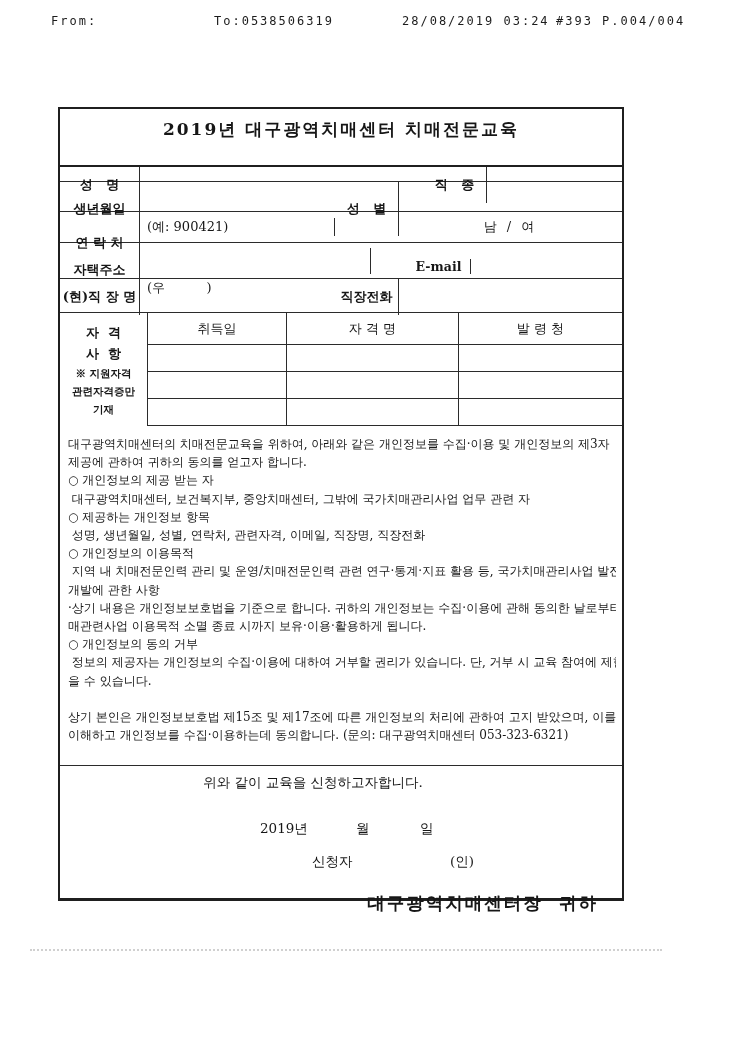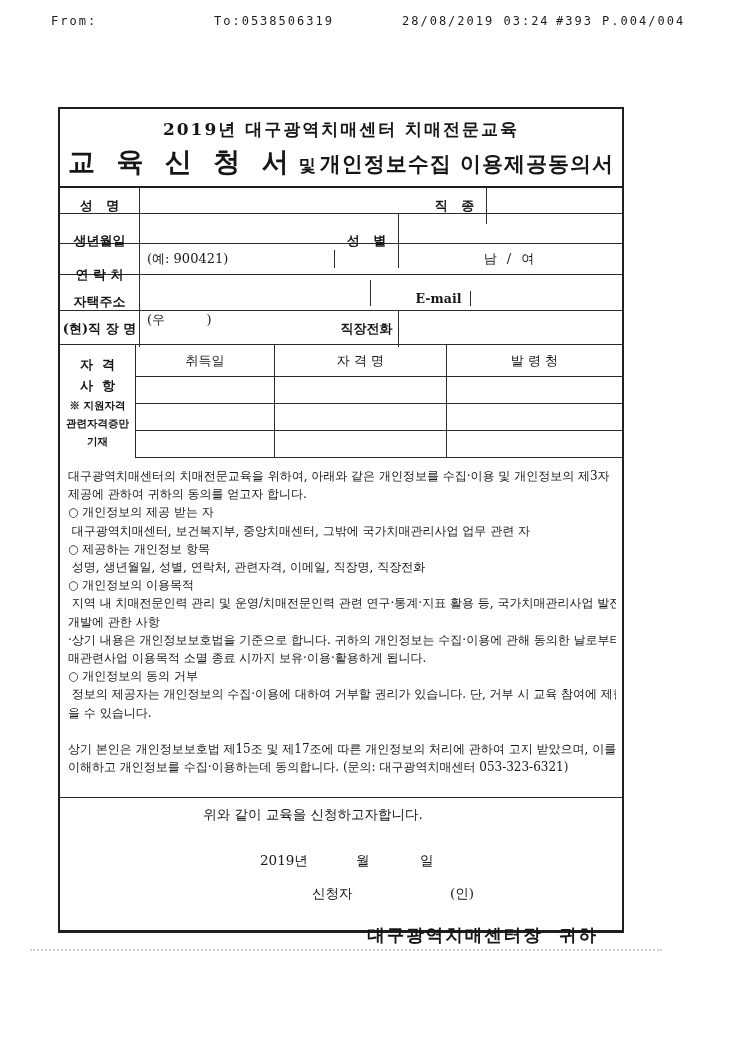--- a/index.html
+++ b/index.html
@@ -14,40 +14,40 @@
   .fax-from{left:22px;margin-left:29px;}
   .fax-to{left:214px;}
   .fax-dt{left:402px;}
   .fax-pg{left:556px;}
   
   .form{
     position:absolute;left:58px;top:107px;width:566px;box-sizing:border-box;
     border:2px solid #1f1f1f;border-bottom-width:3px;background:#fff;
   }
   
-  .title-box{height:79px;border-bottom:2px solid #1f1f1f;text-align:center;box-sizing:border-box;padding-top:9px;}
+  .title-box{height:58px;border-bottom:2px solid #1f1f1f;text-align:center;box-sizing:border-box;padding-top:9px;}
   .title-l1{font-size:17px;font-weight:bold;letter-spacing:2px;white-space:pre;}
   .title-l2{margin-top:3px;white-space:pre;}
   .title-main{font-size:27px;font-weight:bold;letter-spacing:6px;}
   .title-conj{font-size:17px;font-weight:bold;margin:0 4px;}
   .title-rest{font-size:21px;font-weight:bold;letter-spacing:1px;}
   
   .pi-row{display:grid;grid-template-columns:80px 195px 64px 1fr;border-bottom:1px solid #2b2b2b;box-sizing:border-box;}
   .pi-row.addr{grid-template-columns:80px 1fr;}
-  .r1{height:26px;gap:44px;} .r2{height:30px;} .r3{height:31px;gap:36px;} .r4{height:36px;} .r5{height:34px;}
+  .r1{height:15px;gap:44px;} .r2{height:30px;} .r3{height:31px;gap:36px;} .r4{height:36px;} .r5{height:34px;}
   .pi-label{display:flex;align-items:center;justify-content:center;border-right:1px solid #2b2b2b;
             font-size:13px;font-weight:bold;white-space:pre;}
   .pi-value{display:flex;align-items:center;border-right:1px solid #2b2b2b;
             font-size:13px;padding-left:7px;white-space:pre;margin-top:36px;}
   .pi-value.last{border-right:none;}
   .pi-value.centered{justify-content:center;padding-left:0;letter-spacing:3px;}
   .pi-label.plain{font-weight:bold;font-size:12.5px;margin-top:47px;}
   
   .qual{display:flex;box-sizing:border-box;}
-  .qual-side{width:76px;border-right:1px solid #2b2b2b;display:flex;flex-direction:column;
+  .qual-side{width:88px;border-right:1px solid #2b2b2b;display:flex;flex-direction:column;
              justify-content:center;align-items:center;padding:4px 0;box-sizing:border-box;}
   .qs-big{font-size:13px;font-weight:bold;line-height:21px;white-space:pre;}
   .qs-small{font-size:10.5px;font-weight:bold;line-height:18px;white-space:pre;}
   .qual-main{flex:1;display:flex;flex-direction:column;}
   .qual-row{display:grid;grid-template-columns:139px 172px 1fr;border-bottom:1px solid #2b2b2b;box-sizing:border-box;}
   .qual-row:last-child{border-bottom:1px solid #2b2b2b;}
   .qual-hrow{height:32px;}
   .qual-drow{height:27px;}
   .qual-cell{border-right:1px solid #2b2b2b;display:flex;align-items:center;justify-content:center;
              font-size:13px;white-space:pre;}
@@ -77,21 +77,20 @@
 
   <div class="fax fax-from">From:</div>
   <div class="fax fax-to">To:0538506319</div>
   <div class="fax fax-dt">28/08/2019 03:24</div>
   <div class="fax fax-pg">#393 P.004/004</div>
 
   <div class="form">
 
     <div class="title-box">
       <div class="title-l1">2019년 대구광역치매센터 치매전문교육</div>
-      <div class="title-l2"><span class="title-main">교 육 신 청 서</span><span class="title-conj">및</span><span class="title-rest">개인정보수집 이용제공동의서</span></div>
     </div>
 
     <div class="pi-row r1">
       <div class="pi-label">성   명</div>
       <div class="pi-value"></div>
       <div class="pi-label">직   종</div>
       <div class="pi-value last"></div>
     </div>
     <div class="pi-row r2">
       <div class="pi-label">생년월일</div>

